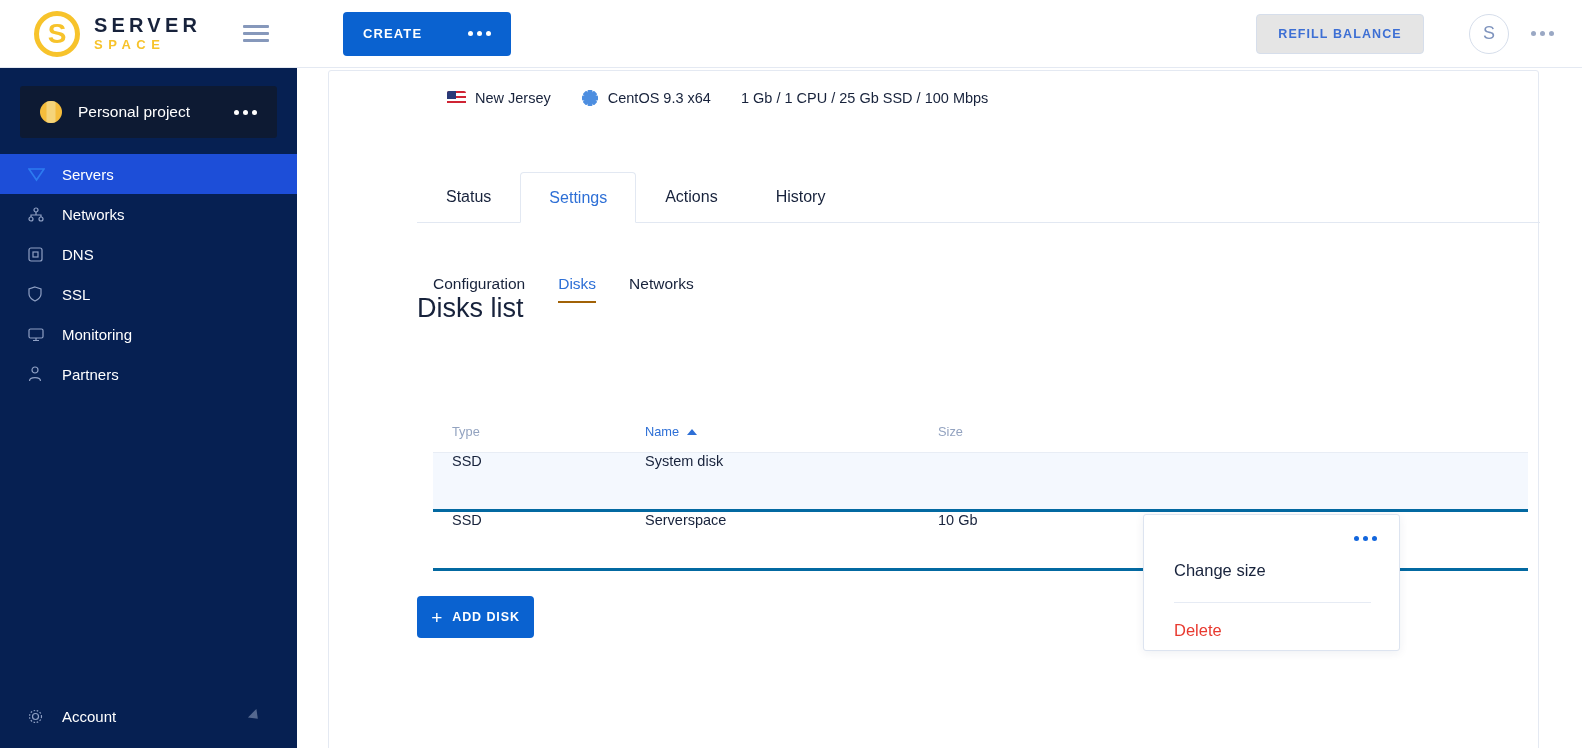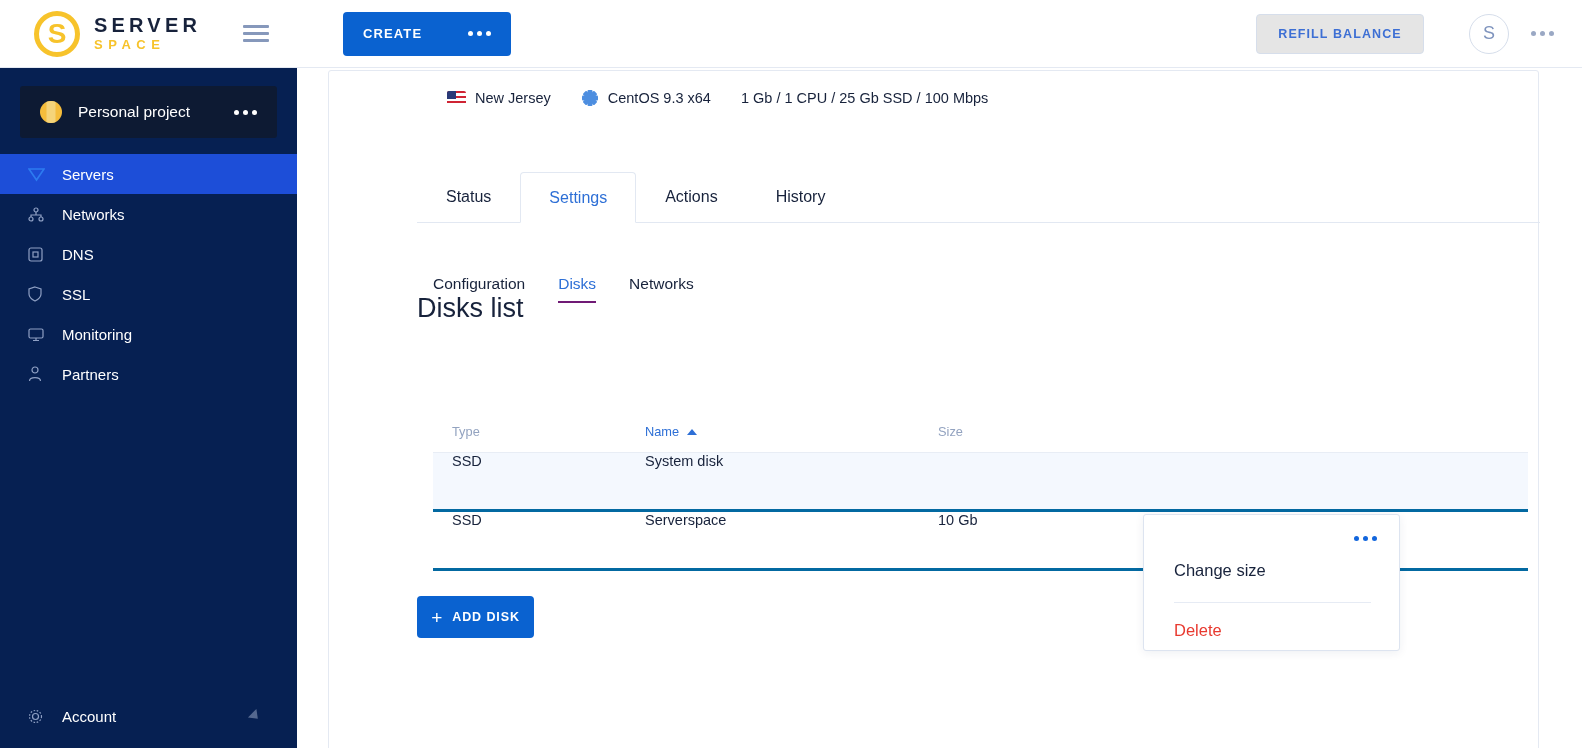--- a/index.html
+++ b/index.html
@@ -143,21 +143,21 @@
   .tab.active {
     color: #2d6fd6; background: #fff;
     border: 1px solid #e2e8f2; border-bottom: 1px solid #fff;
     border-radius: 4px 4px 0 0; margin-bottom: -1px;
   }
   .subtabs { position: absolute; left: 104px; top: 165px; display: flex; margin-top: 39px; }
   .subtab {
     font-size: 15.5px; color: #17223b; margin-right: 33px; padding-bottom: 8px;
     cursor: pointer; border-bottom: 2px solid transparent;
   }
-  .subtab.active { color: #2d6fd6; border-bottom: 2px solid #701a75; }
+  .subtab.active { color: #2d6fd6; border-bottom: 2px solid #a16207; }
 
   .disks-title {
     position: absolute; left: 88px; top: 222px; font-size: 27px;
     color: #17223b; font-weight: normal;
   }
 
   .table { position: absolute; left: 104px; top: 340px; width: 1095px; }
   .th-row {
     display: flex; height: 42px; align-items: center; border-bottom: 1px solid #e8edf5;
   }

